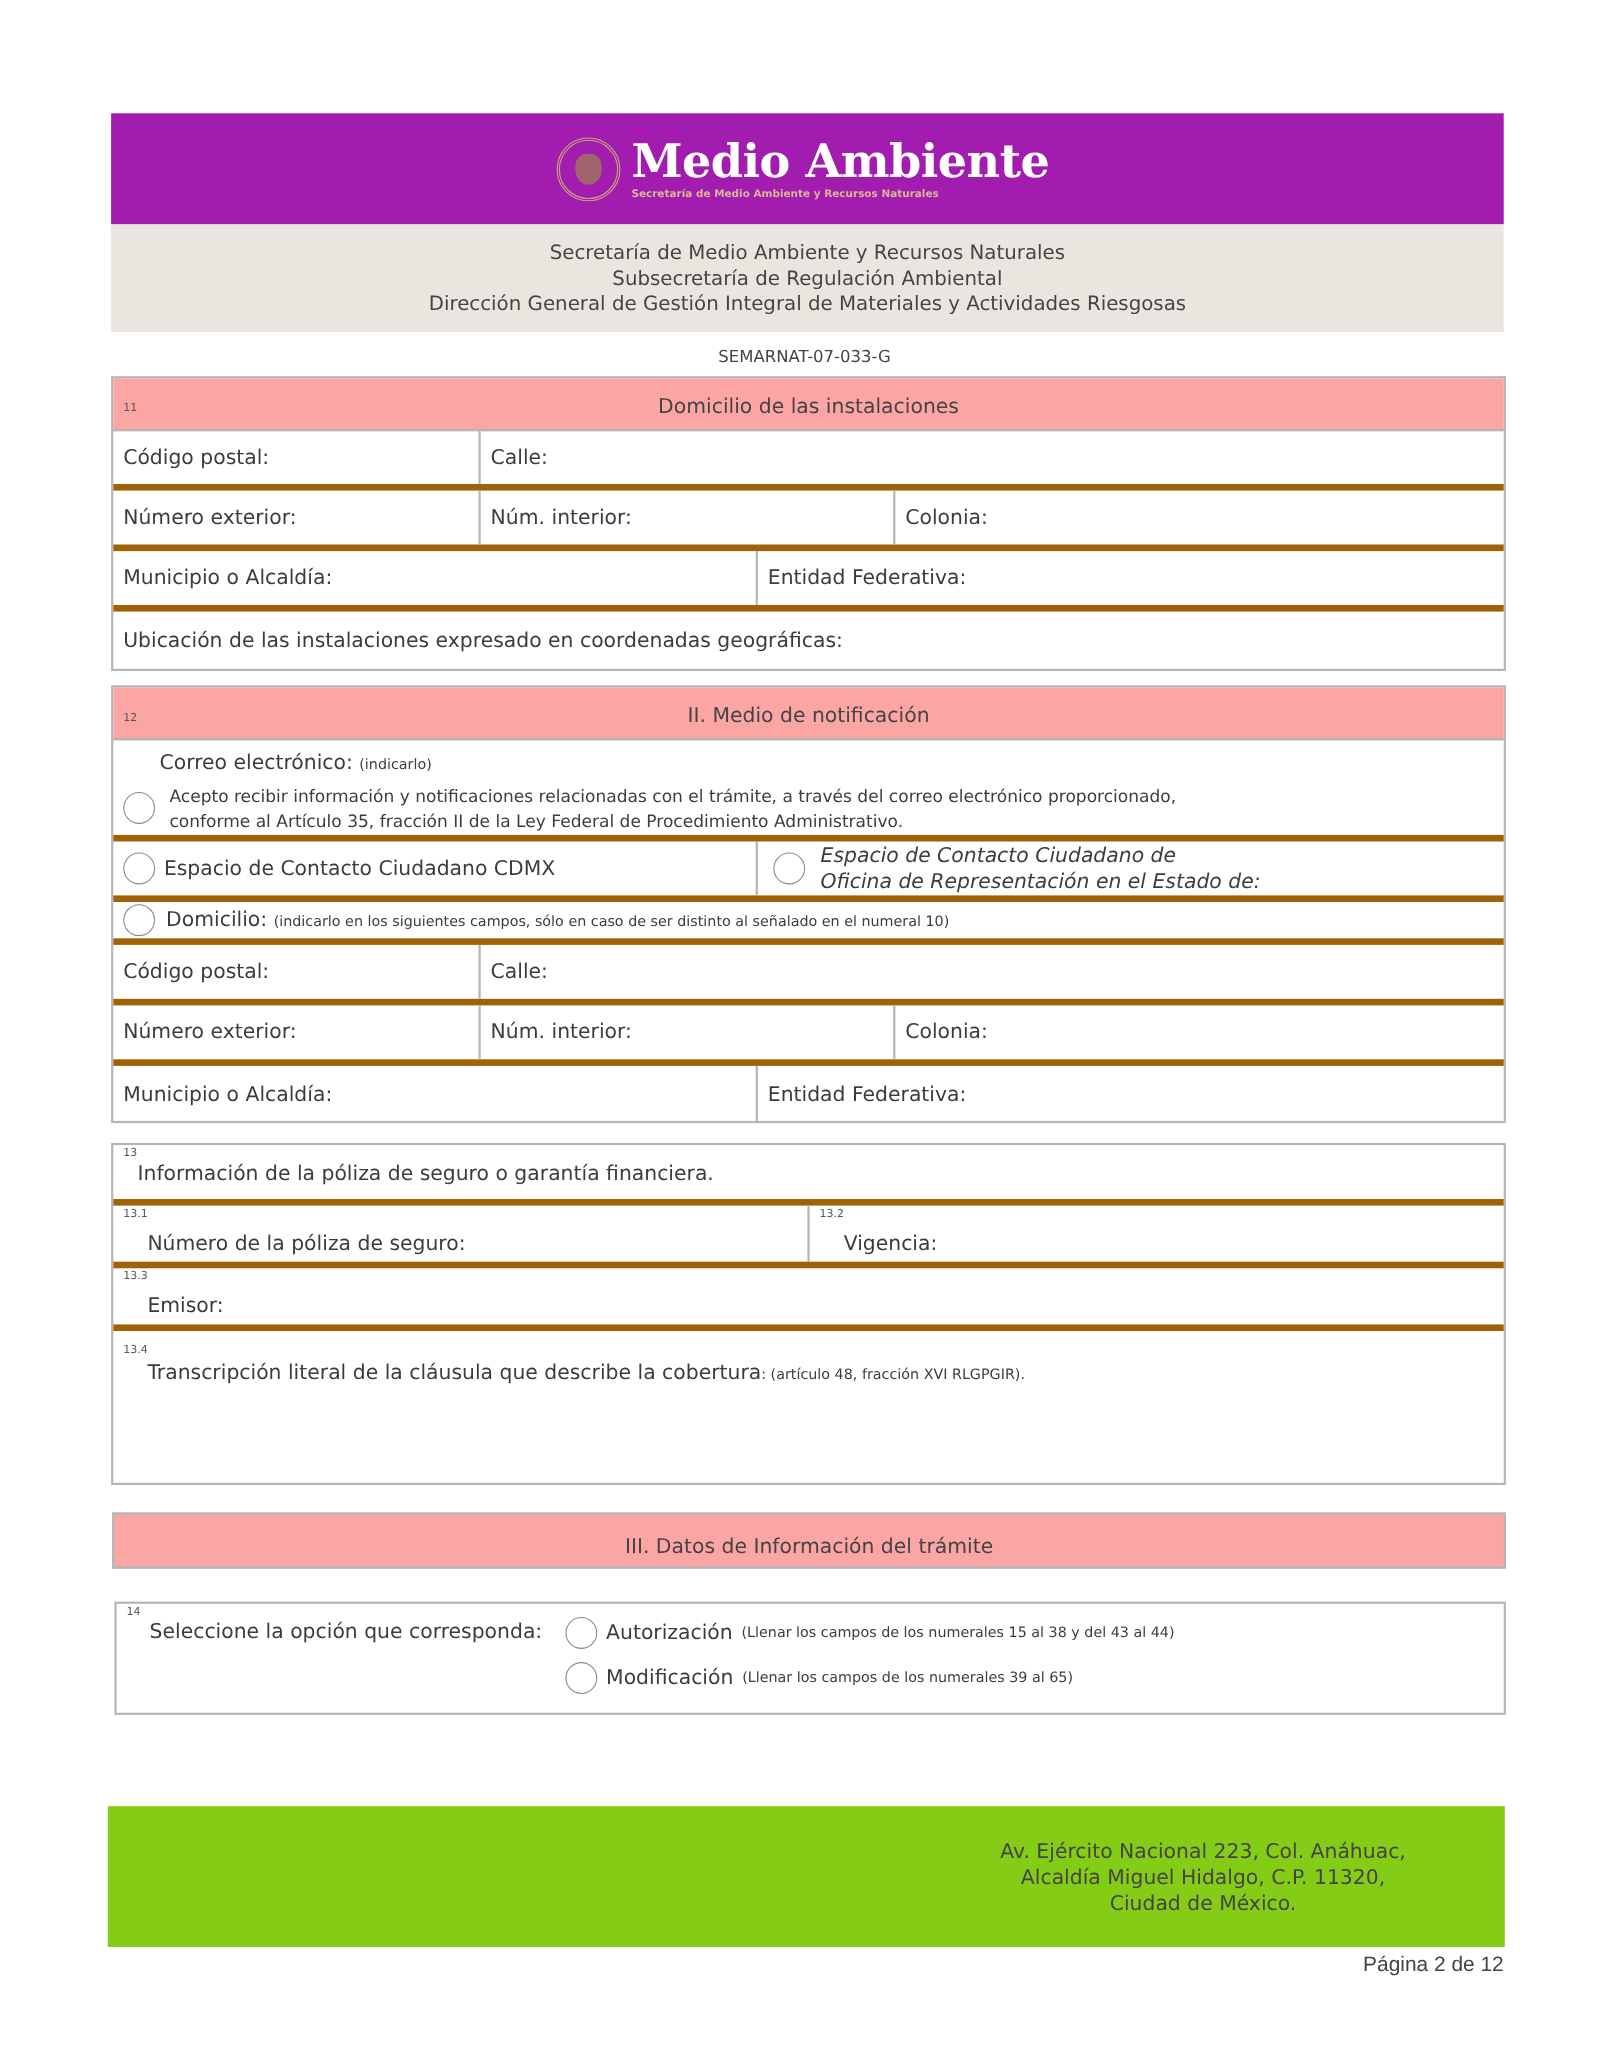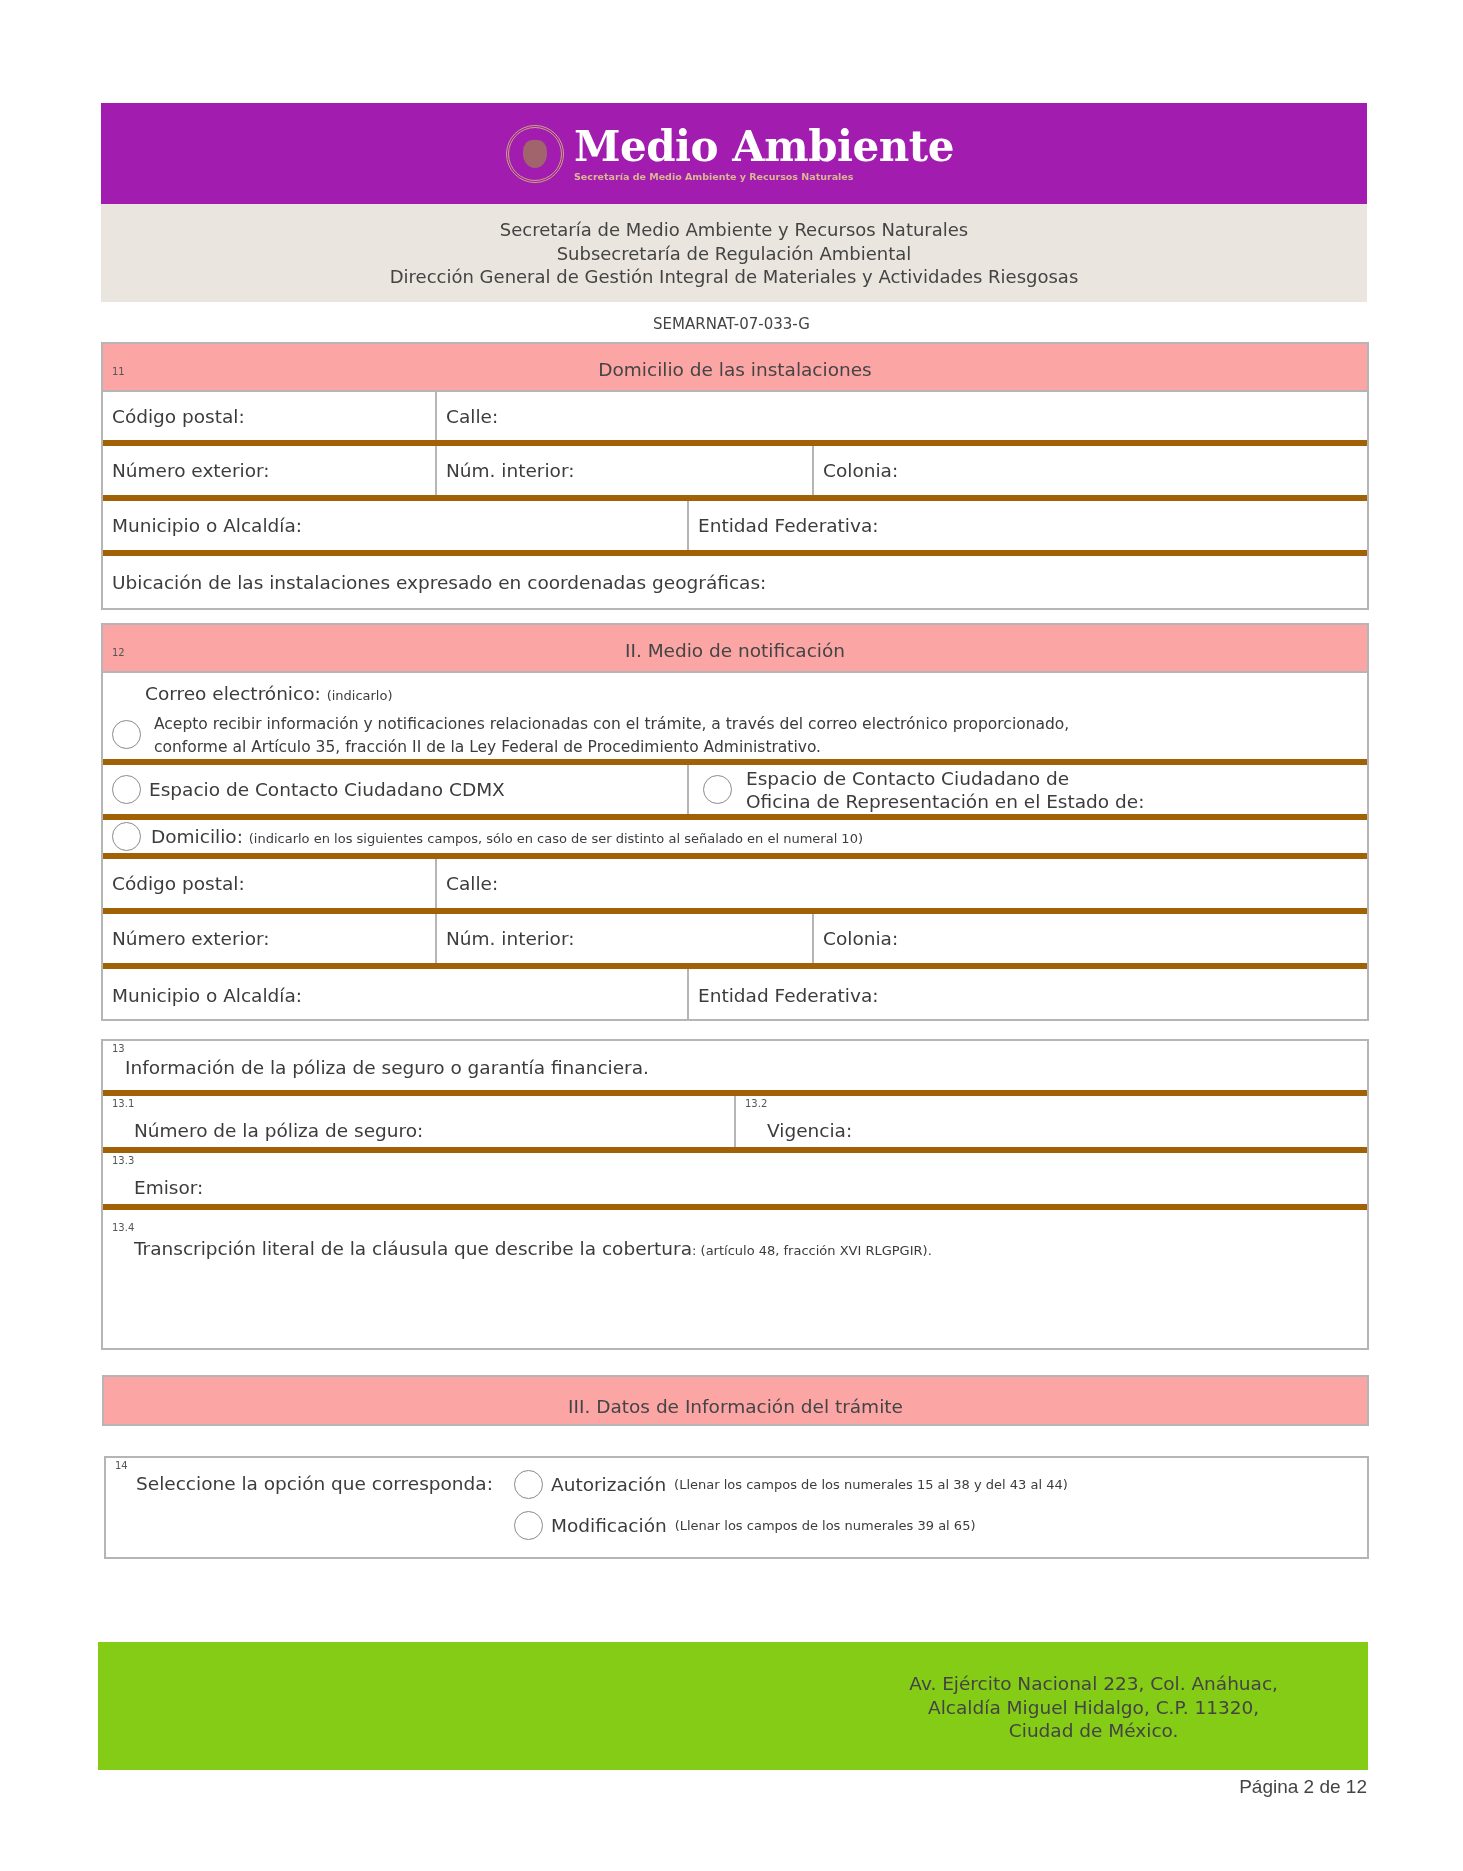--- a/index.html
+++ b/index.html
@@ -102,21 +102,21 @@
       <div>conforme al Artículo 35, fracción II de la Ley Federal de Procedimiento Administrativo.</div>
     </div>
   </div>
   <div class="row" style="height:55px;">
     <div class="cell" style="width:586px; gap:8px;">
       <div class="radio"></div>
       <span>Espacio de Contacto Ciudadano CDMX</span>
     </div>
     <div class="cell" style="flex:1; gap:14px; padding-left:14px;">
       <div class="radio"></div>
-      <div style="line-height:23px;">
+      <div style="line-height:23px;font-style:italic;">
         <div>Espacio de Contacto Ciudadano de</div>
         <div>Oficina de Representación en el Estado de:</div>
       </div>
     </div>
   </div>
   <div class="row" style="height:39px;">
     <div class="cell" style="flex:1; gap:10px;">
       <div class="radio"></div>
       <span><span>Domicilio:</span> <span class="small">(indicarlo en los siguientes campos, sólo en caso de ser distinto al señalado en el numeral 10)</span></span>
     </div>

